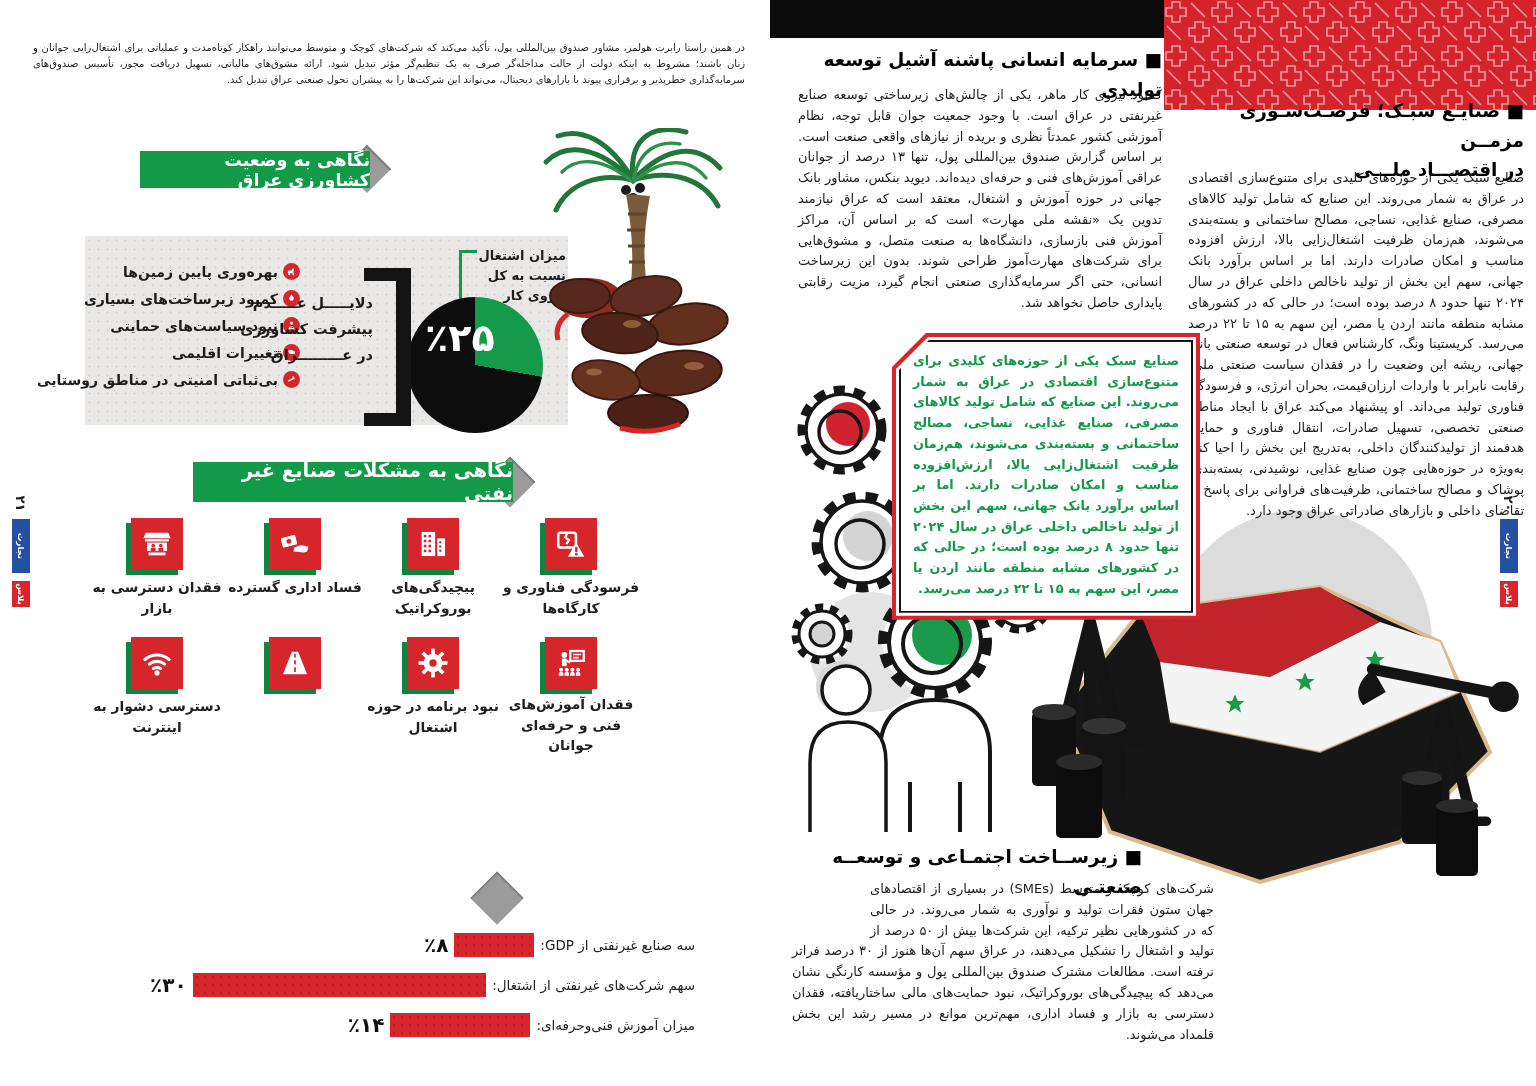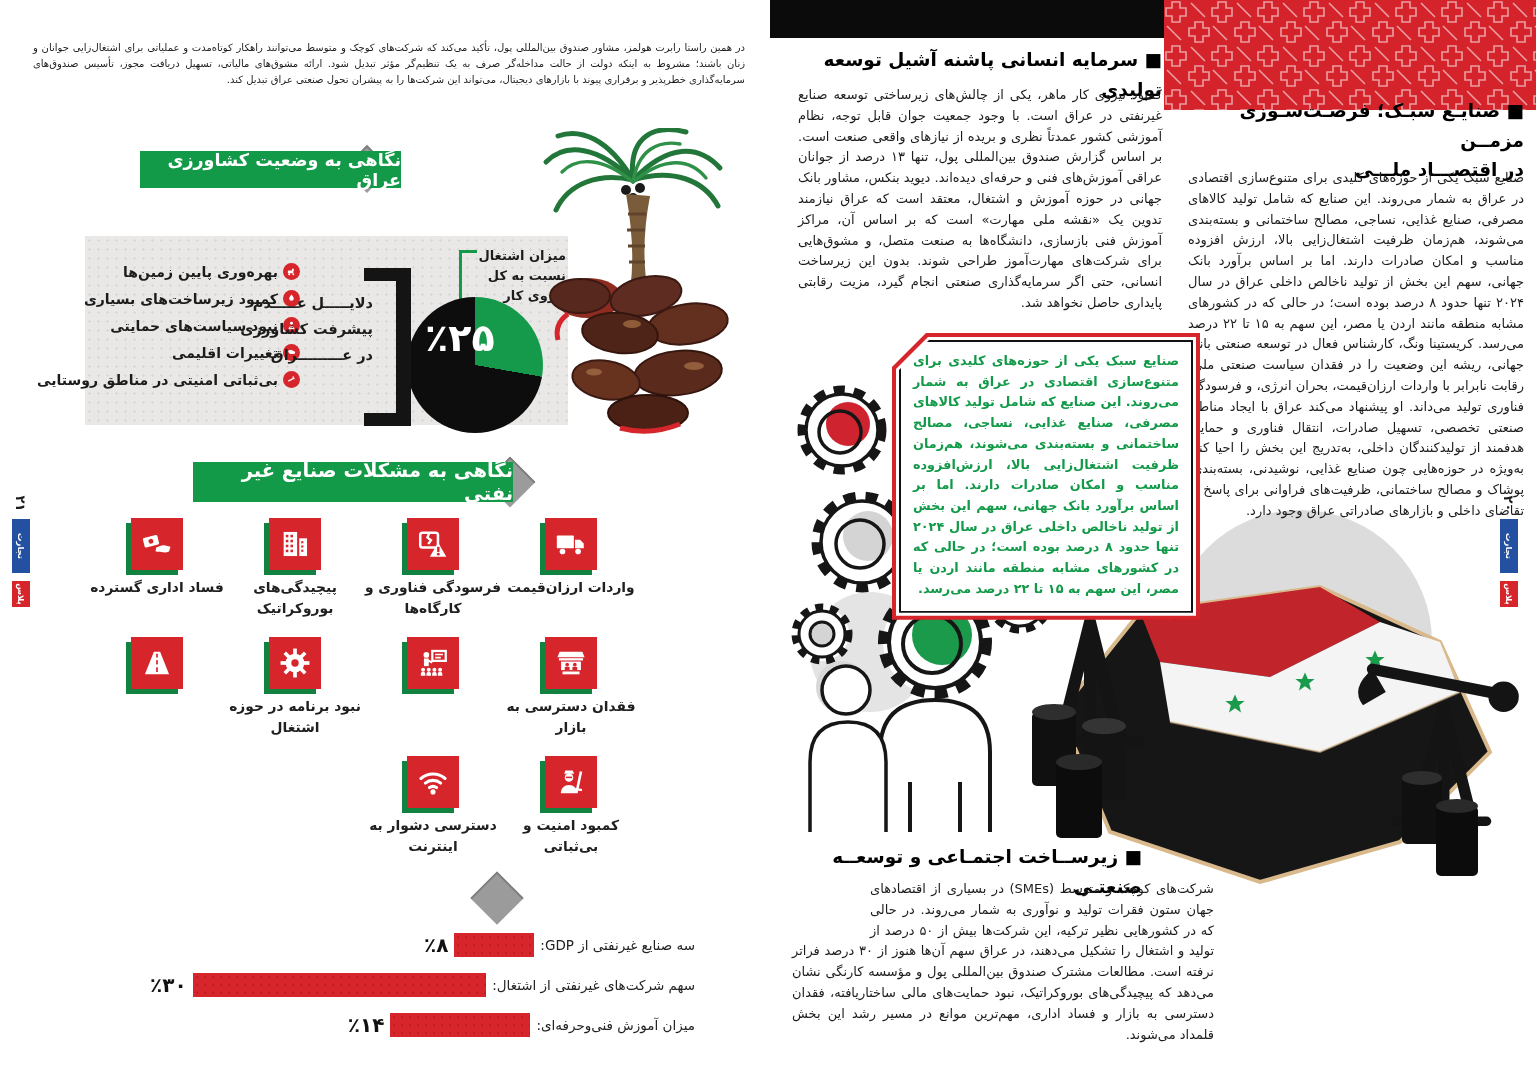--- a/index.html
+++ b/index.html
@@ -70,21 +70,21 @@
         <span>تجارت</span>
       </div>
     <div class="lg-red">
         <span>پلاس</span>
       </div>
   </div>
 
   <div class="abs just" id="intro">در همین راستا رابرت هولمز، مشاور صندوق بین‌المللی پول، تأکید می‌کند که شرکت‌های کوچک و متوسط می‌توانند راهکار کوتاه‌مدت و عملیاتی برای اشتغال‌زایی جوانان و زنان باشند؛ مشروط به اینکه دولت از حالت مداخله‌گر صرف به یک تنظیم‌گر مؤثر تبدیل شود. ارائه مشوق‌های مالیاتی، تسهیل دریافت مجوز، تأسیس صندوق‌های سرمایه‌گذاری خطرپذیر و برقراری پیوند با بازارهای دیجیتال، می‌تواند این شرکت‌ها را به پیشران تحول صنعتی عراق تبدیل کند.</div>
 
   <div class="abs diamond" style="left:350px;top:152px;width:34px;height:34px;"></div>
-  <div class="abs banner" style="left:140px;top:151px;width:261px;height:37px;font-size:17.5px;">نگاهی به وضعیت کشاورزی عراق</div>
+  <div class="abs banner" style="left:140px;top:151px;width:230px;height:37px;font-size:17.5px;">نگاهی به وضعیت کشاورزی عراق</div>
 
   <div class="abs" id="gray-box"></div>
   <div class="abs" id="emp-corner"></div>
   <div class="abs" id="emp-label">میزان اشتغال نسبت به کل نیروی کار</div>
   <div class="abs" id="pie"></div>
   <div class="abs" id="pie-val" dir="ltr">٪۲۵</div>
 
   <div class="abs" id="reasons">
     <div class="reason">
         <span class="rdot">
@@ -178,34 +178,20 @@
   </svg>
 
   <div class="abs diamond" style="left:492px;top:464px;width:36px;height:36px;"></div>
   <div class="abs banner" style="left:193px;top:462px;width:320px;height:40px;font-size:19.5px;">نگاهی به مشکلات صنایع غیر نفتی</div>
 
   <div class="abs" id="grid">
     <div class="cell">
         <div class="icwrap">
           <span class="icshadow"></span>
           <span class="ic">
-            <svg viewBox="0 0 24 24" fill="#fff">
-              <rect x="2" y="6" width="12" height="9" rx="0.6"></rect>
-              <path d="M14.8 9h3.6L21 11.6V15h-6.2z"></path>
-              <circle cx="6" cy="17.3" r="2"></circle>
-              <circle cx="17" cy="17.3" r="2"></circle>
-            </svg>
-          </span>
-        </div>
-        <div class="iclabel">واردات ارزان‌قیمت</div>
-      </div>
-    <div class="cell">
-        <div class="icwrap">
-          <span class="icshadow"></span>
-          <span class="ic">
             <svg viewBox="0 0 24 24">
               <rect x="3" y="4" width="12.5" height="10.5" rx="1.6" fill="none" stroke="#fff" stroke-width="1.8"></rect>
               <path d="M9.5 4 8 7.4l2.6 2-2 2.6" fill="none" stroke="#fff" stroke-width="1.6"></path>
               <path d="M15.6 11 21.4 21H9.8z" fill="#fff"></path>
               <rect x="14.9" y="14" width="1.7" height="3.6" fill="#d6252b"></rect>
               <circle cx="15.75" cy="19.2" r="1" fill="#d6252b"></circle>
             </svg>
           </span>
         </div>
         <div class="iclabel">فرسودگی فناوری و کارگاه‌ها</div>
@@ -285,20 +271,21 @@
               <g>
                 <circle cx="5" cy="16.8" r="1.4"></circle>
                 <circle cx="9" cy="16.8" r="1.4"></circle>
                 <circle cx="13" cy="16.8" r="1.4"></circle>
                 <circle cx="17" cy="16.8" r="1.4"></circle>
                 <path d="M3.4 21v-1.2c0-1 .8-1.6 1.6-1.6s1.6.6 1.6 1.6V21zM7.4 21v-1.2c0-1 .8-1.6 1.6-1.6s1.6.6 1.6 1.6V21zM11.4 21v-1.2c0-1 .8-1.6 1.6-1.6s1.6.6 1.6 1.6V21zM15.4 21v-1.2c0-1 .8-1.6 1.6-1.6s1.6.6 1.6 1.6V21z"></path>
               </g>
             </svg>
           </span>
         </div>
+        <div class="iclabel">فقدان آموزش‌های فنی و حرفه‌ای جوانان</div>
       </div>
 
     <div class="cell">
         <div class="icwrap">
           <span class="icshadow"></span>
           <span class="ic">
             <svg viewBox="0 0 24 24" fill="#fff">
               <g>
                 <circle cx="12" cy="12" r="6.6"></circle>
                 <g>
@@ -326,36 +313,20 @@
               <path d="M3.5 20 9.8 4h4.4l6.3 16z"></path>
               <g fill="#d6252b">
                 <rect x="11.4" y="5.5" width="1.2" height="2.6"></rect>
                 <rect x="11.4" y="10" width="1.2" height="3"></rect>
                 <rect x="11.4" y="15" width="1.2" height="3.4"></rect>
               </g>
             </svg>
           </span>
         </div>
         <div class="iclabel"></div>
-      </div>
-    <div class="cell">
-        <div class="icwrap">
-          <span class="icshadow"></span>
-          <span class="ic">
-            <svg viewBox="0 0 24 24" fill="#fff">
-              <path d="M7.2 6.2h7l-1-2.4H8z"></path>
-              <circle cx="10.6" cy="8.8" r="3"></circle>
-              <path d="M8.4 8.2h4.4v1.1H8.4z" fill="#d6252b"></path>
-              <path d="M4.8 20c0-3.6 2.6-5.8 5.8-5.8s5.8 2.2 5.8 5.8z"></path>
-              <rect x="16.6" y="4.5" width="1.8" height="15.5" transform="rotate(12 17.5 12)"></rect>
-              <rect x="15.2" y="16.5" width="4.6" height="1.6" transform="rotate(12 17.5 17)"></rect>
-            </svg>
-          </span>
-        </div>
-        <div class="iclabel">کمبود امنیت و بی‌ثباتی</div>
       </div>
     <div class="cell">
         <div class="icwrap">
           <span class="icshadow"></span>
           <span class="ic">
             <svg viewBox="0 0 24 24">
               <path d="M3.5 9.5a13 13 0 0 1 17 0" stroke="#fff" stroke-width="2.2" fill="none" stroke-linecap="round"></path>
               <path d="M6.6 12.8a8.5 8.5 0 0 1 10.8 0" stroke="#fff" stroke-width="2.2" fill="none" stroke-linecap="round"></path>
               <path d="M9.5 15.9a4.4 4.4 0 0 1 5 0" stroke="#fff" stroke-width="2.2" fill="none" stroke-linecap="round"></path>
               <circle cx="12" cy="19" r="1.8" fill="#fff"></circle>

